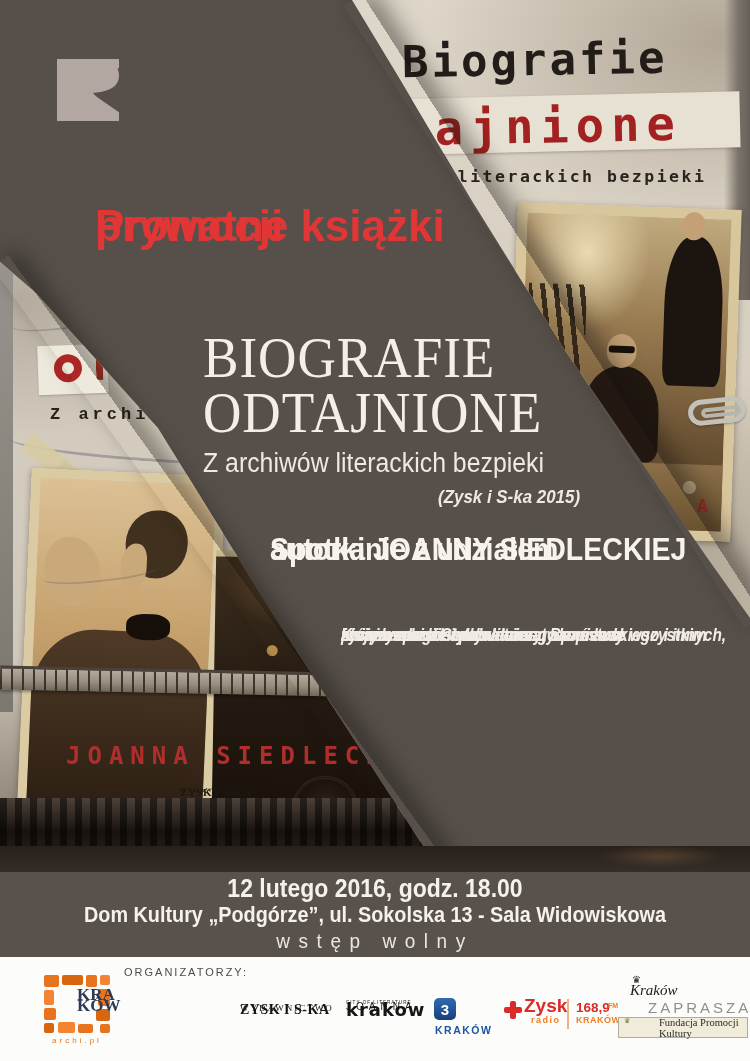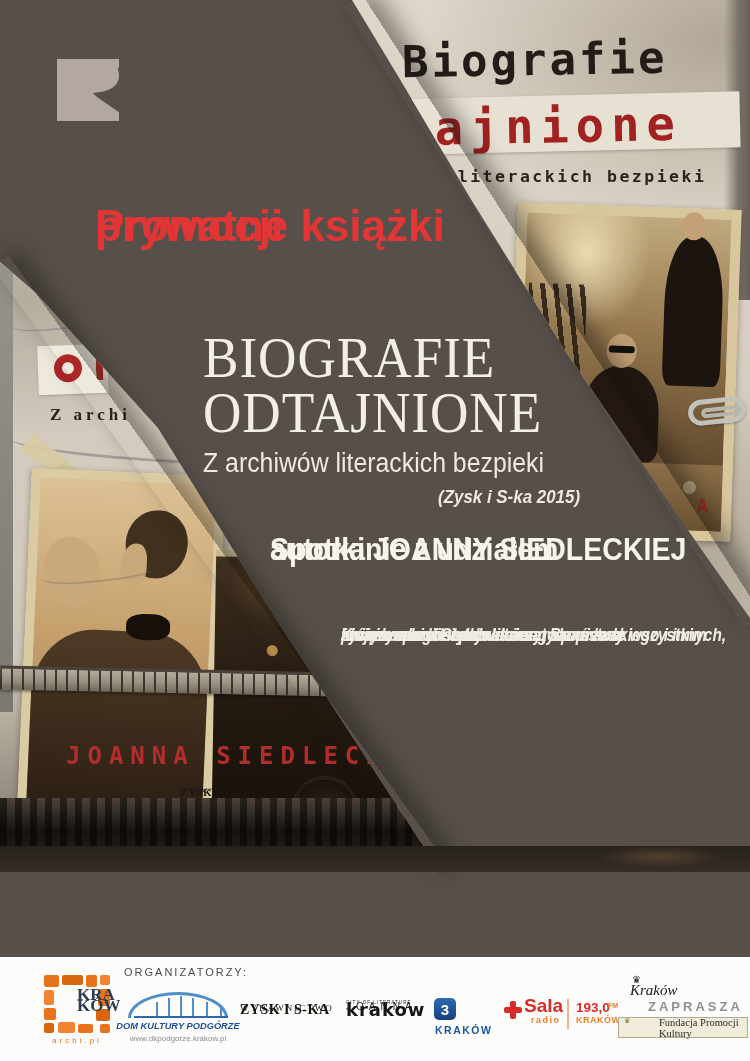--- a/index.html
+++ b/index.html
@@ -93,21 +93,21 @@
     border-radius:50%;transform:rotate(-10deg);}
   .hand2{left:8px;top:432px;width:300px;height:30px;border-bottom:3px solid rgba(100,92,105,.42);
     border-radius:45%;transform:rotate(4deg);}
   .hand3{left:40px;top:560px;width:120px;height:22px;border-bottom:2px solid rgba(100,92,105,.3);
     border-radius:45%;transform:rotate(-6deg);}
   .stamp-label{left:38px;top:345px;width:70px;height:49px;background:#eee9dd;transform:rotate(-2deg);
     box-shadow:0 1px 2px rgba(80,70,55,.3);}
   .stamp-ring{left:16px;top:9px;width:28px;height:28px;border:8px solid #ad2726;border-radius:50%;
     transform:rotate(-8deg);}
   .stamp-part{left:58px;top:12px;width:14px;height:24px;border-left:7px solid #b03028;border-radius:4px;}
-  .bl-series{left:50px;top:405px;font-family:Liberation Serif, serif;
+  .bl-series{left:50px;top:405px;font-family:Liberation Mono, monospace;
     font-weight:700;font-size:17px;color:#28221b;letter-spacing:4px;}
   .tape1{left:22px;top:446px;width:48px;height:20px;background:rgba(214,203,162,.9);transform:rotate(38deg);}
   .tape2{left:38px;top:472px;width:40px;height:16px;background:rgba(208,196,155,.8);transform:rotate(-50deg);}
   .photo2{left:24px;top:472px;width:194px;height:358px;border:9px solid #dbcba3;
     background:linear-gradient(180deg,#dcc195 0%,#c5a06c 45%,#9c7444 100%);
     transform:rotate(2.5deg);box-shadow:0 2px 6px rgba(40,30,20,.4);}
   .p2-head-l{left:8px;top:58px;width:56px;height:70px;background:#c9a87a;
     border-radius:46% 54% 48% 52%;transform:rotate(-6deg);}
   .p2-head-r{left:88px;top:28px;width:62px;height:68px;background:#40301e;border-radius:50% 46% 52% 48%;}
   .p2-face-r{left:84px;top:62px;width:26px;height:44px;background:#c9a87a;border-radius:60% 40% 50% 50%;}
@@ -225,21 +225,21 @@
   .pl-type{left:27px;top:16px;color:#ef7d22;font-weight:700;font-size:9px;letter-spacing:1.5px;}
   .pl-div{left:63px;top:0;width:2px;height:30px;background:#f2b184;}
   .pl-freq{left:72px;top:1px;color:#d92b27;font-weight:700;font-size:13.5px;}
   .pl-fm{left:104px;top:3px;color:#ef7d22;font-weight:700;font-size:7px;}
   .pl-city{left:72px;top:16px;color:#ef7d22;font-weight:700;font-size:9px;letter-spacing:.5px;}
 
   .lg-zap{left:618px;top:22px;width:132px;height:62px;}
   .zap-crown{left:14px;top:-5px;font-size:10px;color:#1a1a1a;}
   .zap-name{left:12px;top:3px;font-family:"Liberation Serif",serif;font-style:italic;
     font-size:15px;color:#1b1b1b;}
-  .zap-word{left:30px;top:20px;font-size:13px;letter-spacing:3px;color:#8f8f8f;font-weight:bold;}
+  .zap-word{left:30px;top:20px;font-size:15px;letter-spacing:3px;color:#8f8f8f;}
   .zap-box{left:0;top:38px;width:130px;height:21px;background:#f1ebda;border:1px solid #b5ab90;
     display:flex;align-items:center;justify-content:center;}
   .zap-box-crown{left:5px;top:-1px;font-size:7px;color:#806f3d;}
   .zap-found{position:static;font-family:"Liberation Serif",serif;font-size:10.5px;color:#2a2a2a;padding-left:40px;}
 </style>
 </head>
 <body>
 
 <div id="poster">
 
@@ -329,20 +329,25 @@
   <div class="desc">
     <div>Książka przedstawia dramatyczne losy</div>
     <div>pisarzy rangi Gombrowicza, Broniewskiego i innych,</div>
     <div>którym machina totalitarnego państwa</div>
     <div>zrujnowała nie tylko kariery, ale przede wszystkim</div>
     <div>życie osobiste i prywatne.</div>
   </div>
 
   <div class="bottom-strip"></div>
 
+  <div class="dateband">
+    <div class="ev-row ev-date">12 lutego 2016, godz. 18.00</div>
+    <div class="ev-row ev-venue">Dom Kultury „Podgórze”, ul. Sokolska 13 - Sala Widowiskowa</div>
+    <div class="ev-row ev-adm">wstęp wolny</div>
+  </div>
 
   <div class="footer">
     <div class="org-label">ORGANIZATORZY:</div>
 
     <div class="lg-krk">
       <div class="mt mt1"></div>
       <div class="mt mt2"></div>
       <div class="mt mt3"></div>
       <div class="mt mt4"></div>
       <div class="mt mt5"></div>
@@ -354,34 +359,20 @@
       <div class="mt mt11"></div>
       <div class="mt mt12"></div>
       <div class="krk-city-txt">
         <span>KRA</span>
           <br>
         <span>KÓW</span>
       </div>
       <div class="krk-url">archi.pl</div>
     </div>
 
-    <div class="lg-dk">
-      <div class="dk-arc">
-        <div class="dk-arc-c"></div>
-        <div class="bb bb1"></div>
-        <div class="bb bb2"></div>
-        <div class="bb bb3"></div>
-        <div class="bb bb4"></div>
-        <div class="bb bb5"></div>
-        <div class="bb bb6"></div>
-        <div class="dk-base"></div>
-      </div>
-      <div class="dk-name">DOM KULTURY PODGÓRZE</div>
-      <div class="dk-url">www.dkpodgorze.krakow.pl</div>
-    </div>
 
     <div class="lg-zysk">
       <span class="zy-rule"></span>
       <span class="zy-name">ZYSK I S-KA</span>
       <span class="zy-rule"></span>
       <span class="zy-type">WYDAWNICTWO</span>
     </div>
 
     <div class="lg-kcl">
       <span class="kcl-name">krakow</span>
@@ -397,24 +388,24 @@
         <span class="tvp-box3">3</span>
       </div>
       <div class="tvp-city">KRAKÓW</div>
     </div>
 
     <div class="lg-plus">
       <div class="pl-icon">
         <div class="pl-v"></div>
         <div class="pl-h"></div>
       </div>
-      <div class="pl-name">Sala</div>
+      <div class="pl-name">Zysk</div>
       <div class="pl-type">radio</div>
       <div class="pl-div"></div>
-      <div class="pl-freq">193,0</div>
+      <div class="pl-freq">168,9</div>
       <div class="pl-fm">FM</div>
       <div class="pl-city">KRAKÓW</div>
     </div>
 
     <div class="lg-zap">
       <div class="zap-crown">♛</div>
       <div class="zap-name">Kraków</div>
       <div class="zap-word">ZAPRASZA</div>
       <div class="zap-box">
         <div class="zap-box-crown">♛</div>

